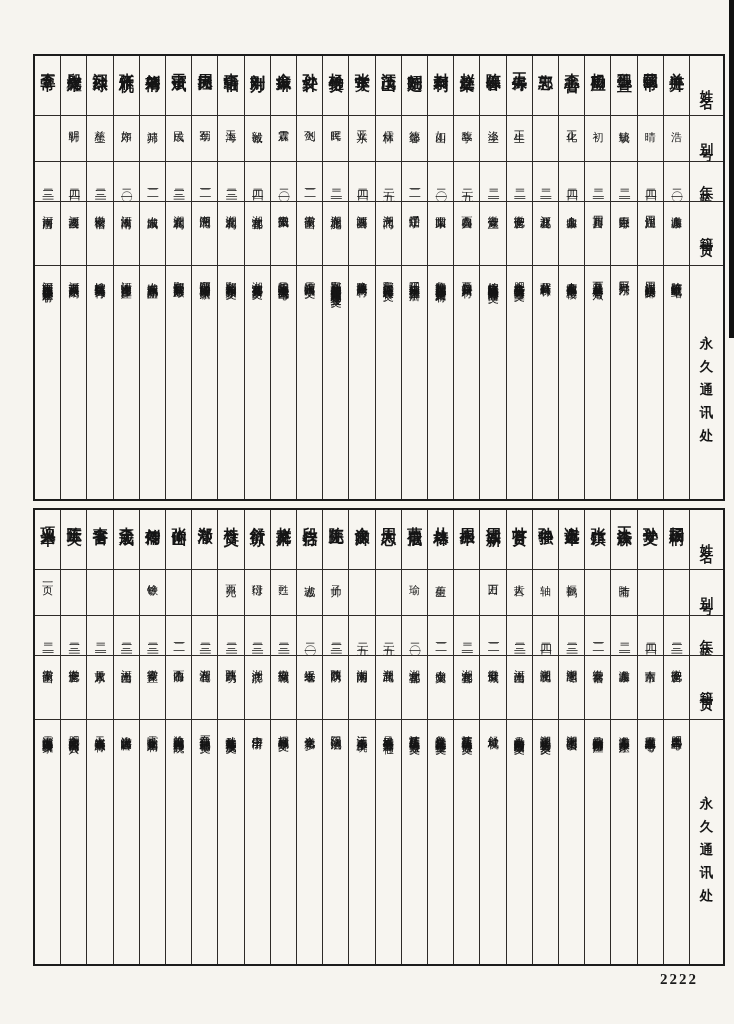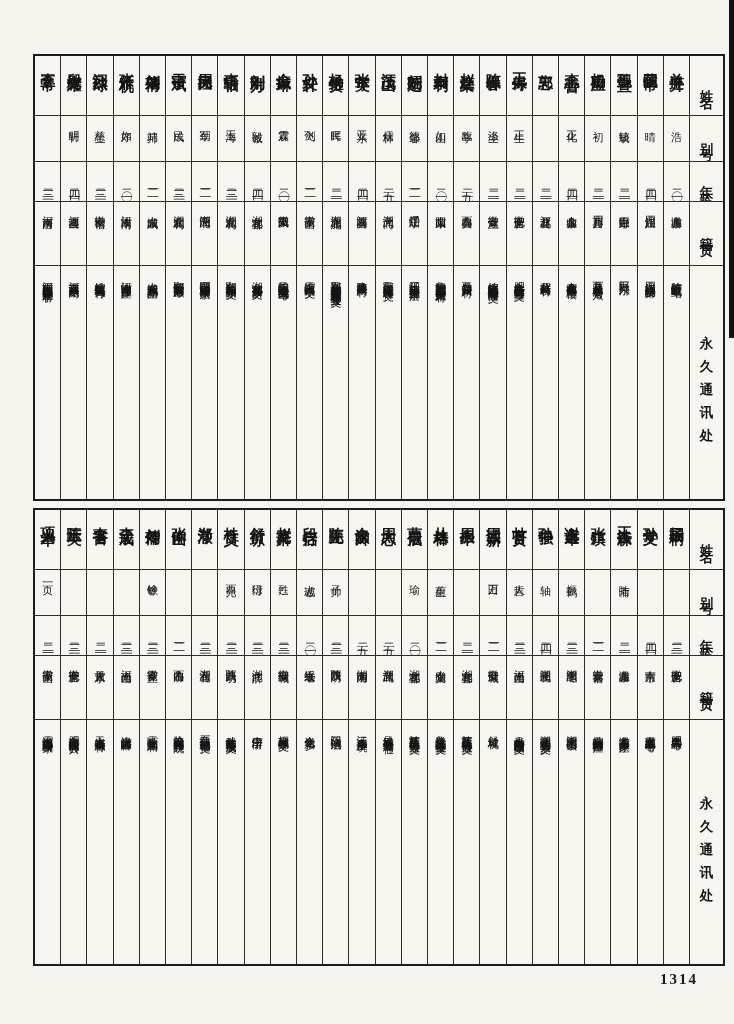--- a/index.html
+++ b/index.html
@@ -952,14 +952,14 @@
         </div>
         <div class="cell native">
           <span>安徽霍山</span>
         </div>
         <div class="cell address">
           <span>霍山城内汪万隆转项家桥</span>
         </div>
       </div>
     </div>
 
-  <div class="page-number">1314</div>
+  <div class="page-number">2222</div>
 </div>
 
 </body></html>

